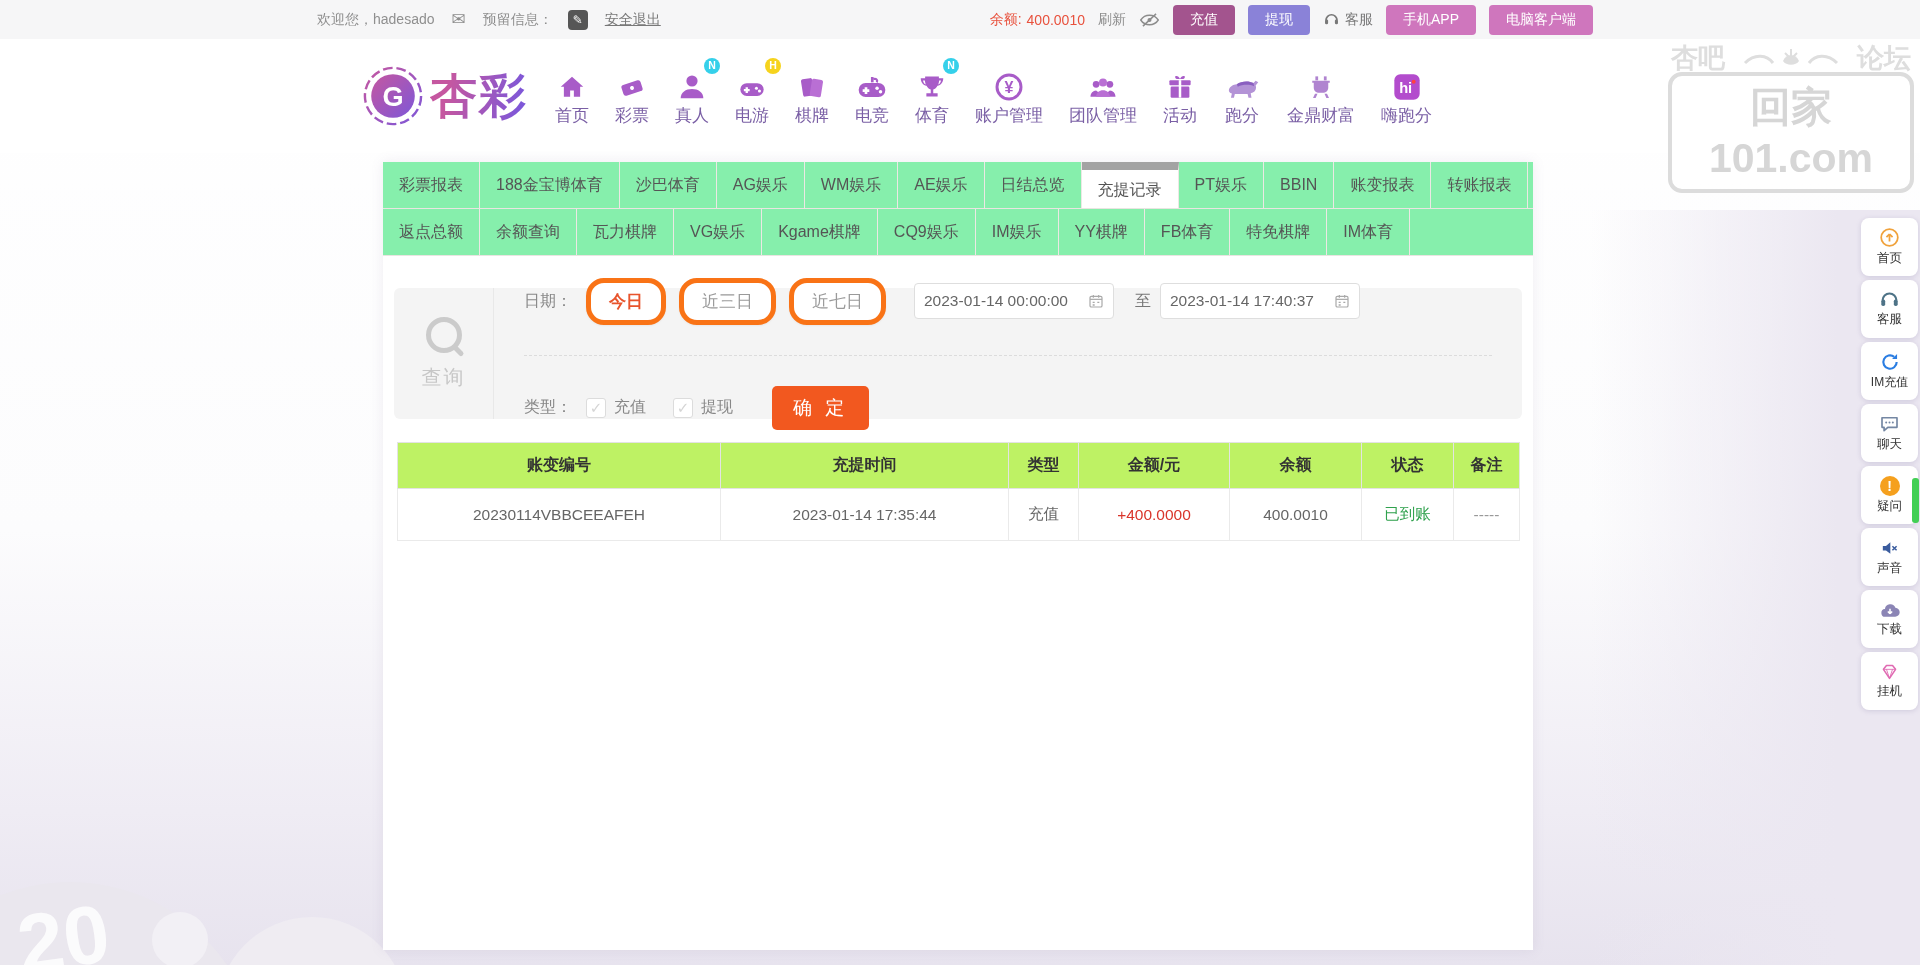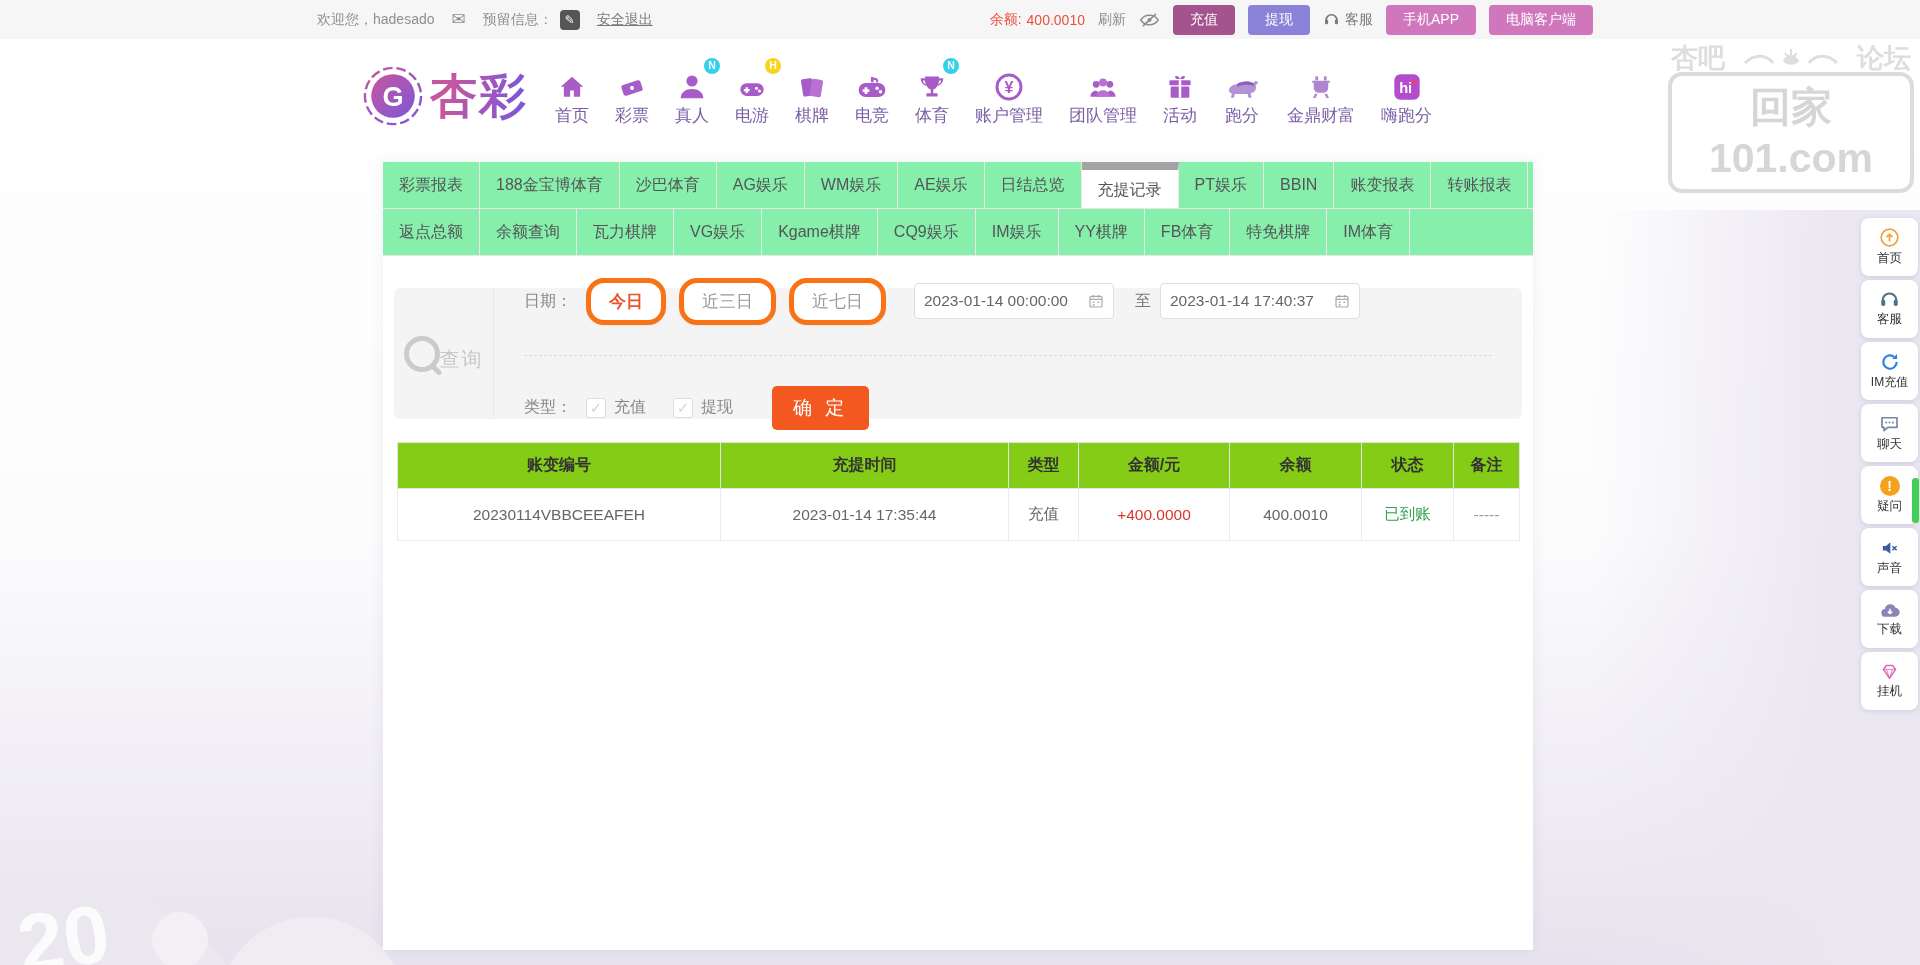--- a/index.html
+++ b/index.html
@@ -13,21 +13,21 @@
   .c1{left:-120px;top:882px;width:380px;height:380px;background:#eae7ee;}
   .c2{left:217px;top:917px;width:190px;height:190px;background:#efecf2;}
   .c3{left:152px;top:912px;width:56px;height:56px;background:#f2f0f5;}
   .decor-num{position:absolute;left:18px;top:892px;font-size:82px;font-weight:bold;color:#ffffff;opacity:.85;transform:rotate(-8deg);}
   
   .topbar{position:absolute;top:0;left:0;right:0;height:39px;background:#f6f6f7;display:flex;align-items:center;font-size:14px;color:#8f8f8f;}
   .tb-left{margin-left:317px;display:flex;align-items:center;gap:17px;}
   .tb-right{margin-left:auto;margin-right:327px;display:flex;align-items:center;gap:13px;}
   .tb-icon{font-size:17px;color:#8c8c8c;cursor:pointer;}
   .pencil-badge{width:20px;height:20px;background:#565656;border-radius:4px;color:#fff;display:flex;align-items:center;justify-content:center;font-size:12px;cursor:pointer;}
-  .reserved{display:flex;align-items:center;gap:7px;text-align:right;}
+  .reserved{display:flex;align-items:center;gap:15px;text-align:right;}
   .logout{color:#787878;text-decoration:underline;cursor:pointer;}
   .balance{display:flex;align-items:center;gap:5px;}
   .balance span{color:#e8513d;}
   .refresh{color:#8c8c8c;cursor:pointer;}
   .tb-btn{color:#fff;border-radius:4px;padding:6px 17px;font-size:14px;cursor:pointer;white-space:nowrap;}
   .btn-deposit{background:#a3548e;}
   .btn-withdraw{background:#8a82d8;}
   .btn-pink{background:#cf76bd;}
   .service{display:flex;align-items:center;gap:5px;color:#787878;cursor:pointer;}
   
@@ -45,39 +45,39 @@
   .watermark{position:absolute;top:40px;right:6px;width:246px;text-align:center;}
   .wm-top{display:flex;align-items:center;justify-content:space-between;font-size:27px;font-weight:bold;color:#dedede;padding:0 3px;}
   .wm-box{margin-top:-4px;border:4px solid #dcdcdc;border-radius:14px;background:rgba(255,255,255,.55);font-size:41px;font-weight:bold;color:#d6d6d6;padding:4px 0 7px;}
   
   .panel{position:absolute;left:383px;top:162px;width:1150px;height:788px;background:#fff;box-shadow:0 0 12px rgba(120,110,150,.12);}
   .tabs-row{display:flex;background:#86efac;border-bottom:1px solid #e9e5e1;height:46px;}
   .tab{padding:0 16px;line-height:46px;font-size:16px;color:#555;border-right:1px solid #ece8e4;cursor:pointer;box-sizing:border-box;white-space:nowrap;}
   .tab.active{background:#fff;border-top:8px solid #a3a3a3;line-height:40px;}
   
   .filter{position:absolute;left:11px;top:126px;width:1128px;height:131px;background:#f4f4f4;border-radius:6px;display:flex;box-sizing:border-box;}
-  .query-side{width:99px;border-right:1px solid #e8e8e8;display:flex;flex-direction:row;align-items:center;justify-content:center;color:#c7c7c7;flex:none;}
+  .query-side{width:99px;border-right:1px solid #e8e8e8;display:flex;flex-direction:column;align-items:center;justify-content:center;color:#c7c7c7;flex:none;}
   .mag{width:26px;height:26px;border:5px solid #cbcbcb;border-radius:50%;position:relative;}
   .mag::after{content:"";position:absolute;width:5px;height:12px;background:#cbcbcb;bottom:-9px;right:-4px;transform:rotate(-45deg);border-radius:3px;}
   .query-label{font-size:20px;margin-top:11px;letter-spacing:2px;}
   .filter-main{flex:1;display:flex;flex-direction:column;justify-content:center;padding-left:30px;gap:30px;}
   .f-row{display:flex;align-items:center;height:57px;}
   .f-label{font-size:16px;color:#888;margin-right:14px;white-space:nowrap;}
   .pill{background:#fff;border:5px solid #f97316;border-radius:18px;padding:7px 18px;font-size:17px;color:#9a9a9a;margin-right:13px;box-shadow:0 1px 2px rgba(0,0,0,.05);cursor:pointer;}
   .pill.active{color:#e8542c;font-weight:bold;}
   .date-input{display:flex;align-items:center;justify-content:space-between;width:200px;height:36px;background:#fff;border:1px solid #dedede;border-radius:4px;padding:0 9px;font-size:15.5px;color:#666;cursor:text;box-sizing:border-box;}
   .di-first{margin-left:15px;}
   .to-label{margin:0 9px 0 21px;color:#777;font-size:16px;}
   .dashed{border-top:1px dashed #dcdcdc;margin-right:30px;}
   .cb{width:20px;height:20px;background:#fff;border:1px solid #dcdcdc;border-radius:3px;display:flex;align-items:center;justify-content:center;color:#d5d5d5;font-size:15px;margin-right:8px;cursor:pointer;box-sizing:border-box;}
   .cb-label{color:#888;font-size:16px;margin-right:27px;}
   .submit-btn{margin-left:12px;background:#f2581f;color:#fff;font-size:19px;border:none;border-radius:5px;padding:9px 21px;cursor:pointer;letter-spacing:4px;font-family:inherit;}
   
   .rec-table{position:absolute;left:14px;top:280px;width:1122px;border-collapse:collapse;table-layout:fixed;}
-  .rec-table th{background:#84cc16;font-size:16px;color:#333;font-weight:bold;height:43px;border:1px solid #e3e3e3;}
+  .rec-table th{background:#bef264;font-size:16px;color:#333;font-weight:bold;height:43px;border:1px solid #e3e3e3;}
   .rec-table td{height:49px;font-size:15.5px;color:#666;text-align:center;border:1px solid #eaeaea;background:#fff;}
   td.amount{color:#d9352b;margin-top:8px;}
   td.status{color:#2fa14d;}
   td.remark{color:#999;}
   
   .pagination{position:absolute;right:14px;top:391px;height:33px;display:flex;align-items:center;gap:11px;font-size:15px;color:#8a8a8a;}
   .page-btn{width:33px;height:33px;background:#f57e20;color:#fff;border-radius:4px;display:flex;align-items:center;justify-content:center;font-size:16px;cursor:pointer;}
   
   .side-bar{position:absolute;left:1861px;top:218px;width:57px;display:flex;flex-direction:column;gap:4px;}
   .side-item{height:58px;background:#fff;border-radius:8px;box-shadow:0 1px 5px rgba(110,100,150,.22);display:flex;flex-direction:column;align-items:center;justify-content:center;cursor:pointer;}

